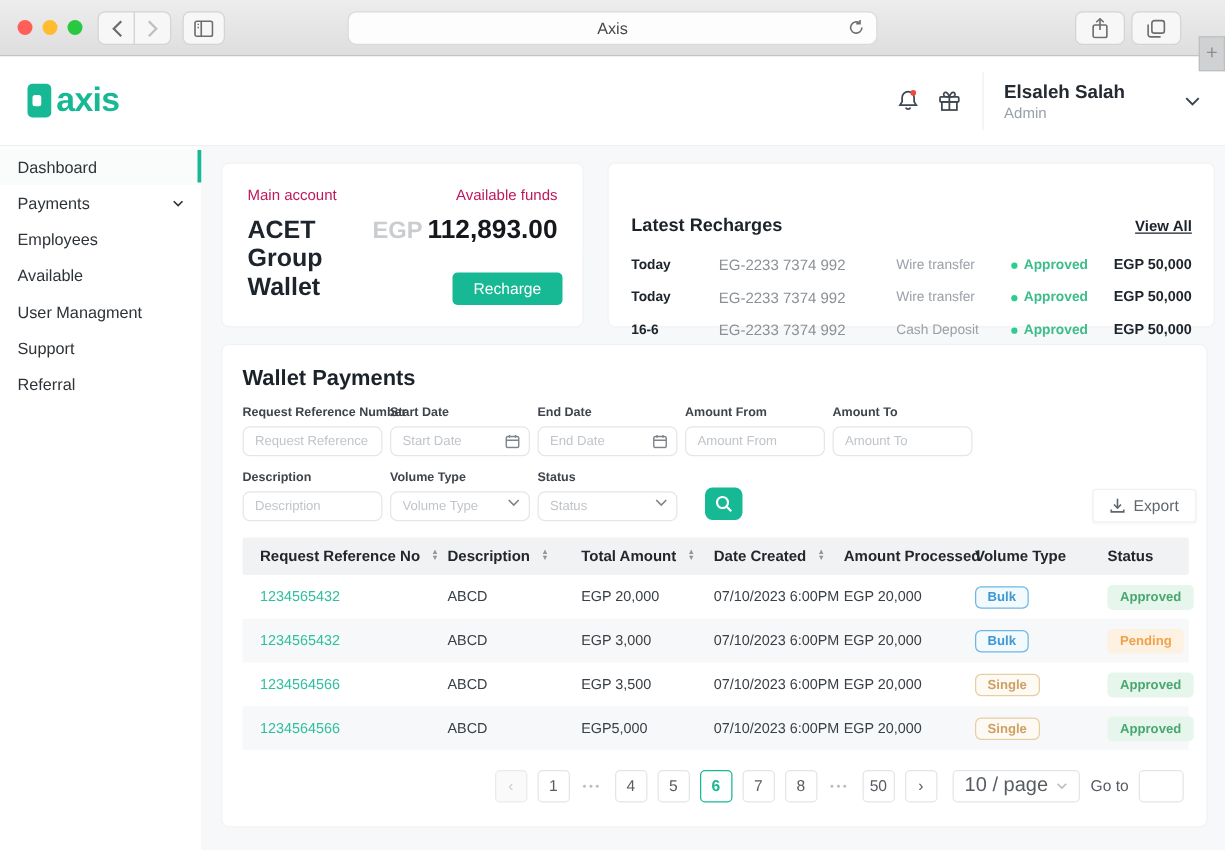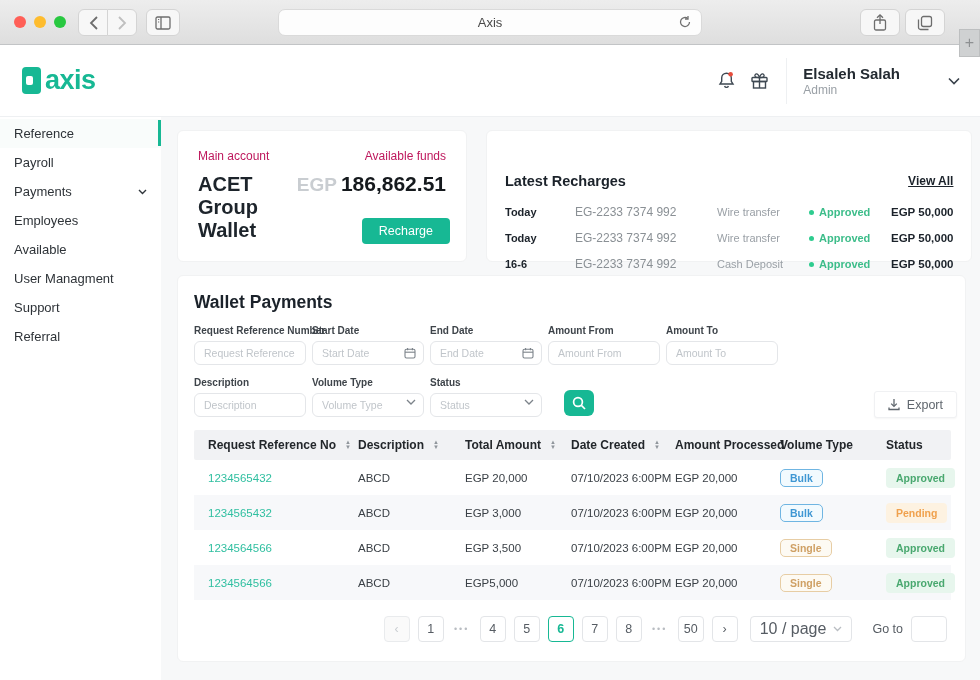--- a/index.html
+++ b/index.html
@@ -98,21 +98,21 @@
   .badge[data-variant="orange"] { background:#fdf2e1; color:#f0a14d; }
 
   
   .pagination { display:flex; align-items:center; justify-content:flex-end; gap:8px; margin-top:16px; padding-right:4px; }
   .pg { min-width:26px; height:26px; border:1px solid #e3e5e8; border-radius:4px; background:#fff; display:flex; align-items:center; justify-content:center; font-size:12.5px; color:#565c63; cursor:pointer; }
   .pg[data-state="active"] { border-color:var(--accent); color:var(--accent); font-weight:bold; }
   .pg[data-state="disabled"] { color:#c9cdd1; background:#fafafa; border-color:#e9ebed; }
   .pg[data-state="ellipsis"] { border:none; background:transparent; color:#b9bdc2; font-size:9px; letter-spacing:2px; min-width:20px; }
   .per-page { height:26px; border:1px solid #e3e5e8; border-radius:4px; background:#fff; display:flex; align-items:center; gap:7px; padding:0 9px; font-size:16px; color:#565c63; margin-left:4px; cursor:pointer; }
   .per-page .pp-chev { color:#b9bdc2; display:flex; }
-  .goto-label { font-size:12.5px; color:#565c63; margin-left:12px; }
+  .goto-label { font-size:12.5px; color:#565c63; margin-left:0; }
   .goto-input { width:36px; height:26px; border:1px solid #e3e5e8; border-radius:4px; background:#fff; outline:none; padding:0 6px; font-size:12px; }
 </style>
 </head>
 <body>
 
 <div class="chrome">
   <span class="tl red"></span>
   <span class="tl yellow"></span>
   <span class="tl green"></span>
 
@@ -191,28 +191,24 @@
           <path d="M1 1.5l5 5 5-5" fill="none" stroke="currentColor" stroke-width="1.6"></path>
         </svg>
     </span>
   </div>
 </div>
 
 <div class="app-body">
   <div class="sidebar">
 
       <div class="side-item" data-state="active">
-        <span>Reference</span>
-
-      </div>
-
-      <div class="side-item" data-state="normal">
-        <span>Payroll</span>
-
-      </div>
+        <span>Dashboard</span>
+
+      </div>
+
 
       <div class="side-item" data-state="normal">
         <span>Payments</span>
         <span class="side-chevron">
           <svg width="9" height="6" viewBox="0 0 9 6">
             <path d="M1 1l3.5 3.5L8 1" fill="none" stroke="currentColor" stroke-width="1.4"></path>
           </svg>
         </span>
       </div>
 
@@ -246,21 +242,21 @@
     <div class="cards-row">
 
       <div class="card account-card">
         <div class="acc-top">
           <span>Main account</span>
           <span>Available funds</span>
         </div>
         <div class="acc-mid">
           <span class="acc-name">ACET Group Wallet</span>
           <span>
-            <span class="acc-cur">EGP</span><span class="acc-amount">186,862.51</span>
+            <span class="acc-cur">EGP</span><span class="acc-amount">112,893.00</span>
           </span>
         </div>
         <button class="recharge-btn">Recharge</button>
       </div>
 
       <div class="card recharges-card">
         <div class="rec-head">
           <span class="rec-title">Latest Recharges</span>
           <span class="view-all">View All</span>
         </div>

